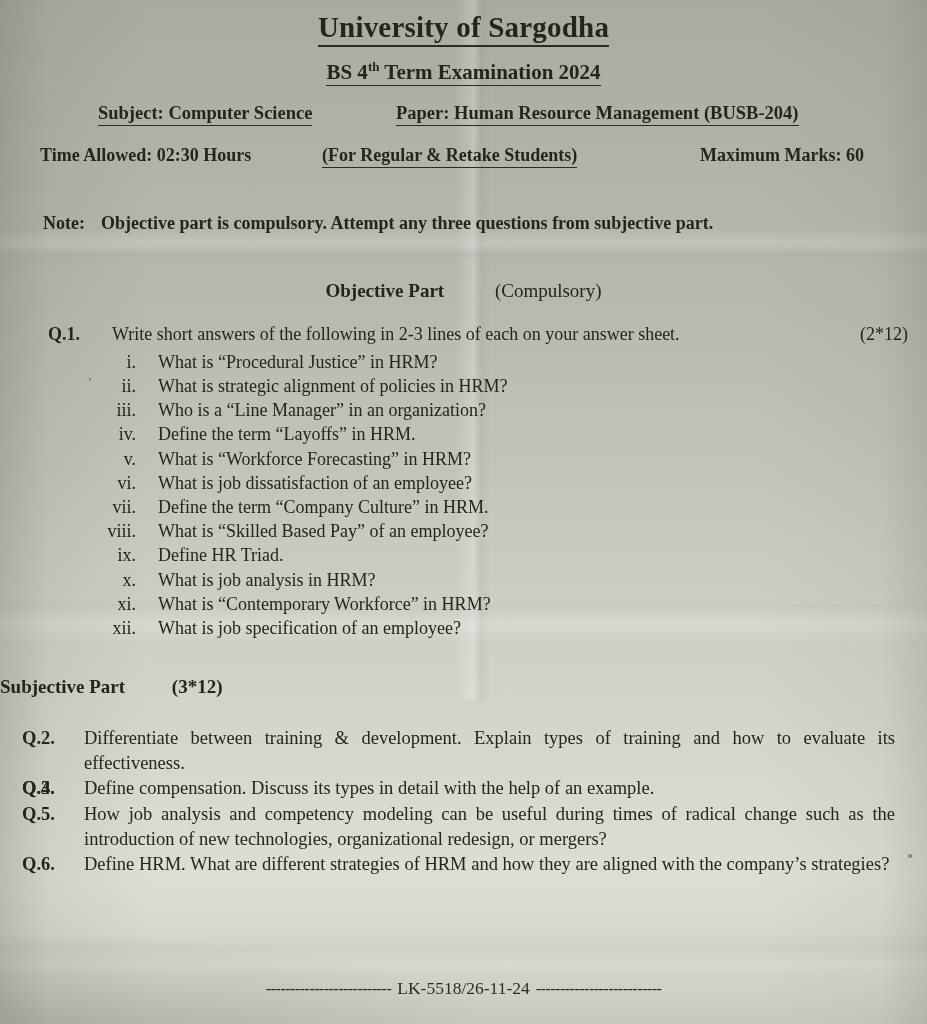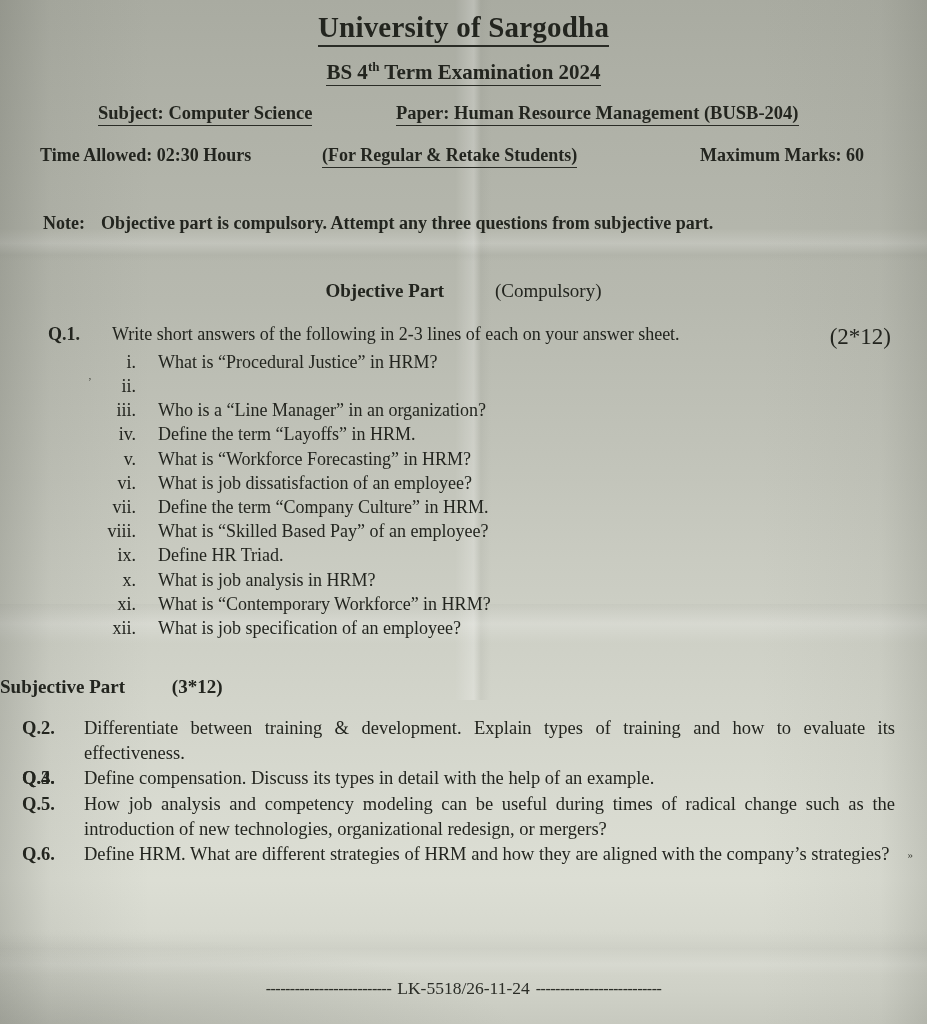--- a/index.html
+++ b/index.html
@@ -211,22 +211,22 @@
     position: absolute;
     left: 48px;
     font-weight: bold;
   }
   .q1-row .q-text {
     position: absolute;
     left: 112px;
   }
   .q1-row .q-marks {
     position: absolute;
-    right: 36px;
-    font-size: 23px;
+    right: 19px;
+    font-size: 18px;
   }
   ol.roman {
     list-style: none;
     margin: 2px 0 0 0;
     padding: 0;
     font-size: 18px;
   }
   ol.roman li {
     position: relative;
     height: 24.2px;
@@ -245,21 +245,21 @@
   .subj-head {
     margin-top: 36px;
     text-align: left;
     font-size: 19px;
   }
   .subj-head .sh-title { font-weight: bold; }
   .subj-head .sh-marks { margin-left: 42px; font-weight: bold; }
 
   ol.subjective {
     list-style: none;
-    margin: 18px 0 0 0;
+    margin: 28px 0 0 0;
     padding: 0;
     font-size: 18.5px;
   }
   ol.subjective li {
     position: relative;
     padding-left: 84px;
     padding-right: 32px;
     margin-bottom: 1px;
     line-height: 1.33;
     text-align: justify;
@@ -349,20 +349,21 @@
       <span class="q-marks">(2*12)</span>
     </div>
 
     <ol class="roman">
       <li>
           <span class="rn">i.</span>
           <span class="itxt">What is “Procedural Justice” in HRM?</span>
         </li>
       <li>
           <span class="rn">ii.</span>
+          <span class="itxt">What is strategic alignment of policies in HRM?</span>
         </li>
       <li>
           <span class="rn">iii.</span>
           <span class="itxt">Who is a “Line Manager” in an organization?</span>
         </li>
       <li>
           <span class="rn">iv.</span>
           <span class="itxt">Define the term “Layoffs” in HRM.</span>
         </li>
       <li>

